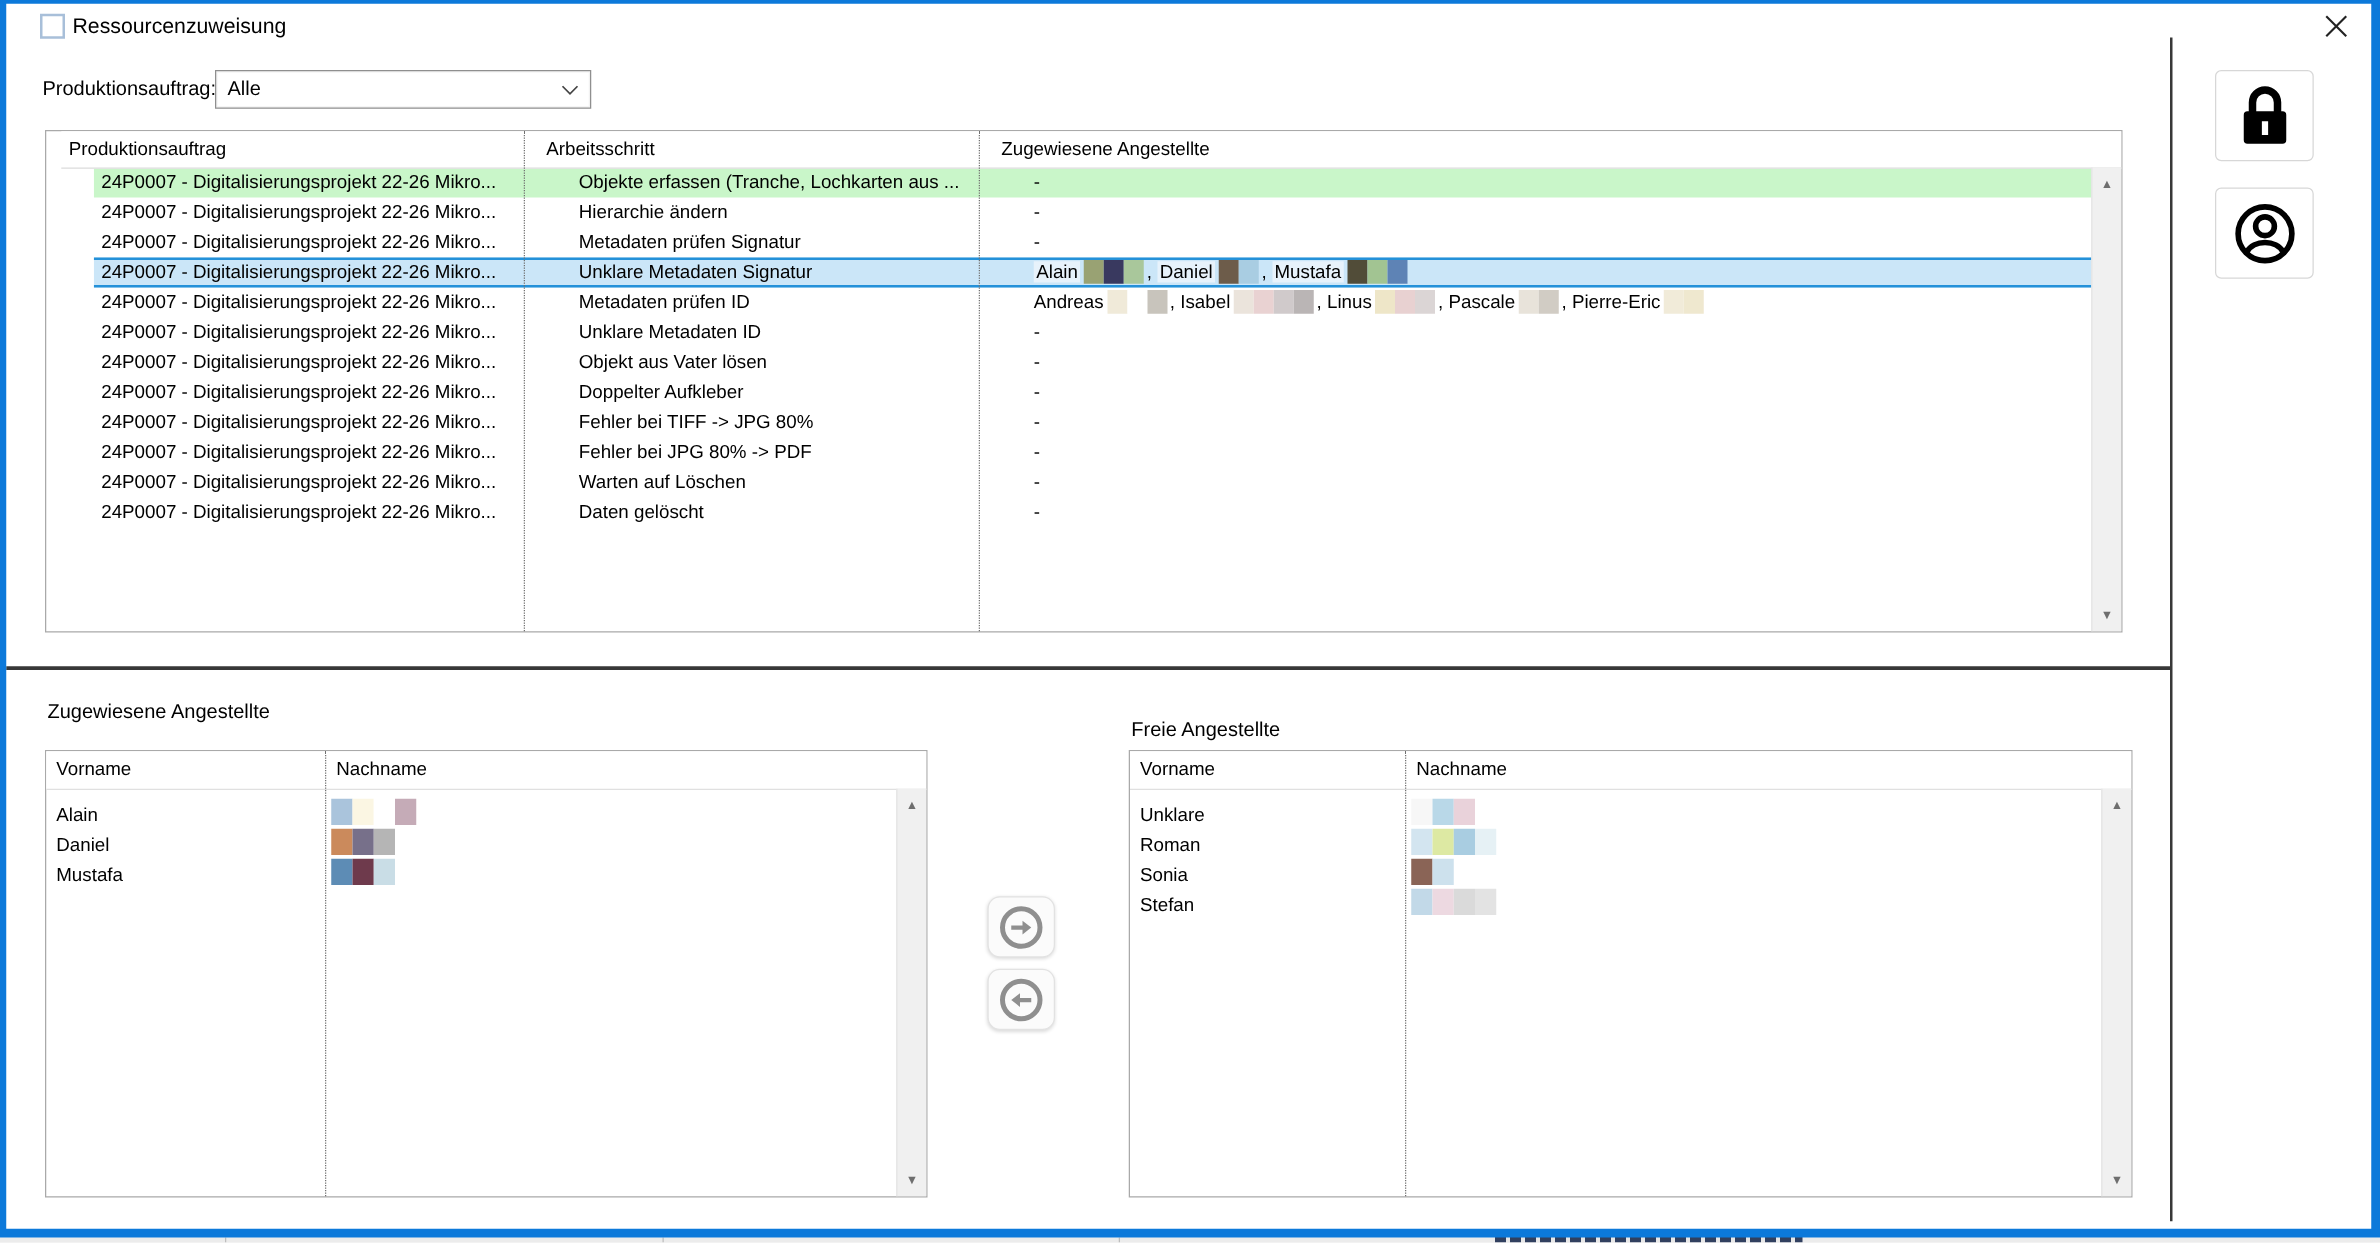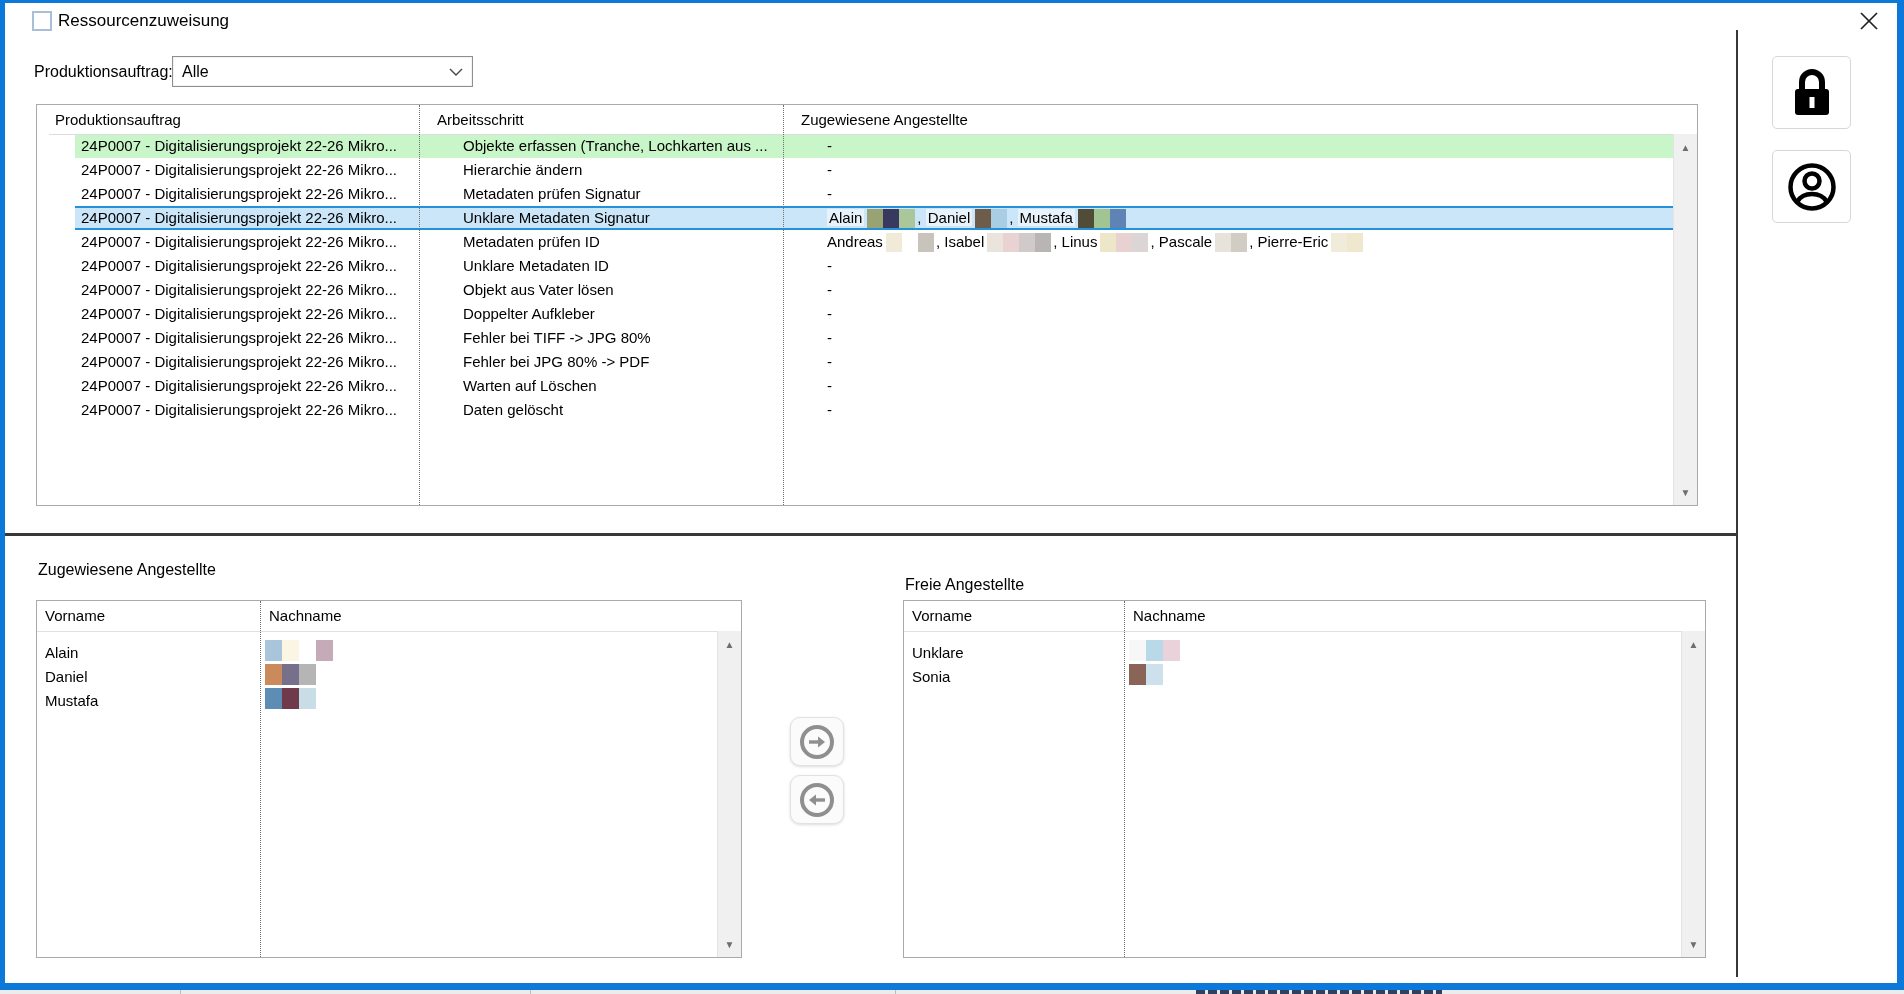--- a/index.html
+++ b/index.html
@@ -274,24 +274,42 @@
     <div class="tbl2-body" id="free-rows">
         <div class="prow">
           <span class="pc1">Unklare</span>
           <span class="pc2" style="left: 222px;"><span class="pixels">
               <span class="px" style="background: rgb(247, 247, 247); width: 17px; height: 21px;"></span>
               <span class="px" style="background: rgb(185, 216, 232); width: 17px; height: 21px;"></span>
               <span class="px" style="background: rgb(233, 210, 218); width: 17px; height: 21px;"></span>
             </span></span>
         </div>
         <div class="prow">
+          <span class="pc1">Roman</span>
+          <span class="pc2" style="left: 222px;"><span class="pixels">
+              <span class="px" style="background: rgb(211, 229, 240); width: 17px; height: 21px;"></span>
+              <span class="px" style="background: rgb(221, 233, 163); width: 17px; height: 21px;"></span>
+              <span class="px" style="background: rgb(169, 205, 225); width: 17px; height: 21px;"></span>
+              <span class="px" style="background: rgb(230, 241, 245); width: 17px; height: 21px;"></span>
+            </span></span>
+        </div>
+        <div class="prow">
           <span class="pc1">Sonia</span>
           <span class="pc2" style="left: 222px;"><span class="pixels">
               <span class="px" style="background: rgb(138, 100, 86); width: 17px; height: 21px;"></span>
               <span class="px" style="background: rgb(205, 225, 237); width: 17px; height: 21px;"></span>
+            </span></span>
+        </div>
+        <div class="prow">
+          <span class="pc1">Stefan</span>
+          <span class="pc2" style="left: 222px;"><span class="pixels">
+              <span class="px" style="background: rgb(194, 217, 232); width: 17px; height: 21px;"></span>
+              <span class="px" style="background: rgb(237, 217, 225); width: 17px; height: 21px;"></span>
+              <span class="px" style="background: rgb(218, 218, 218); width: 17px; height: 21px;"></span>
+              <span class="px" style="background: rgb(227, 227, 227); width: 17px; height: 21px;"></span>
             </span></span>
         </div>
       </div>
     <div class="sbar sb-bottom">
       <span class="sb-btn up">▲</span>
       <span class="sb-btn down">▼</span>
     </div>
   </div>
 
 </div>

